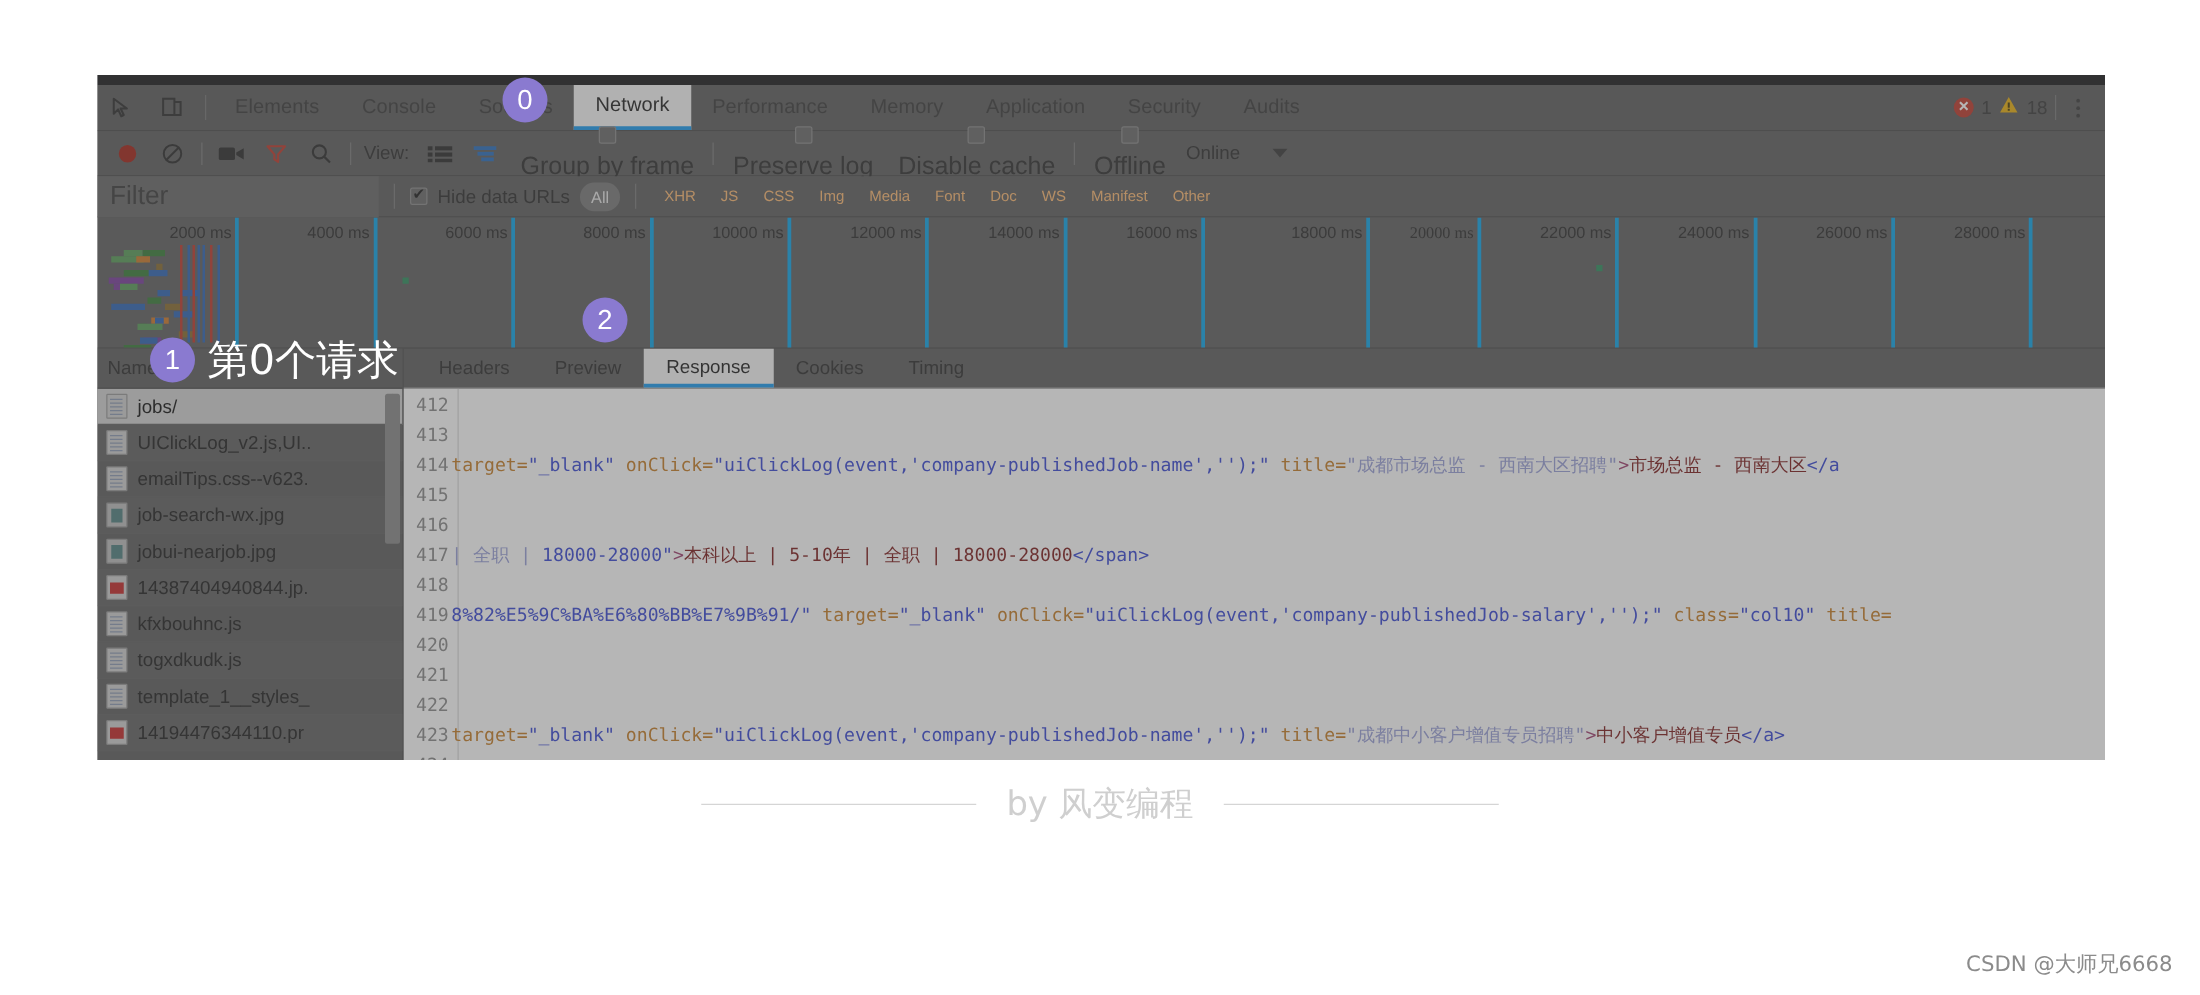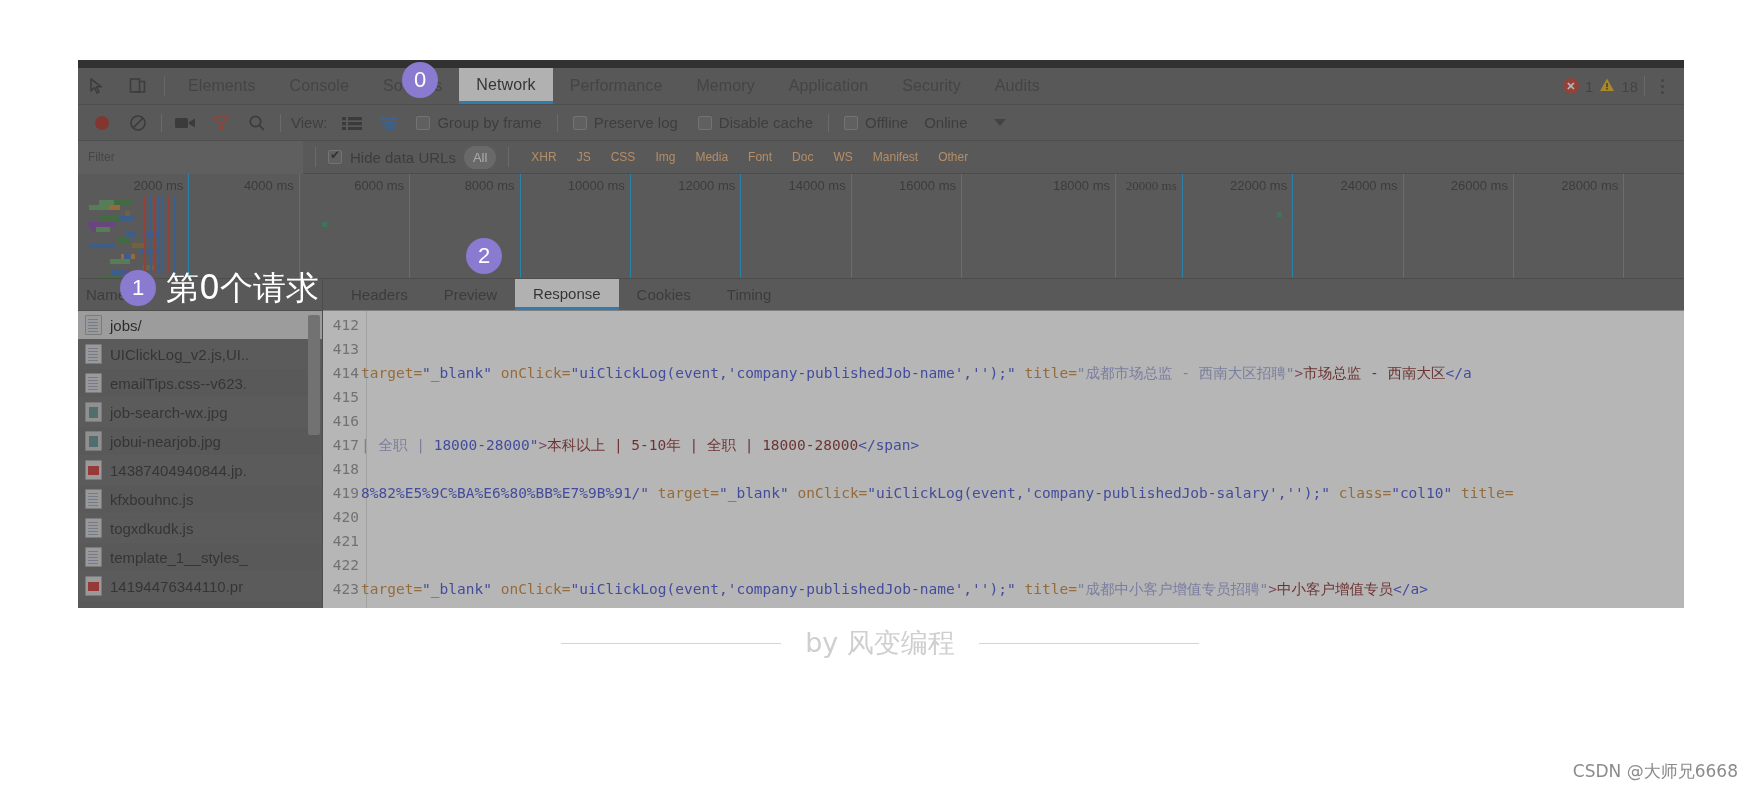--- a/index.html
+++ b/index.html
@@ -81,53 +81,53 @@
   .chk {
     width: 14px; height: 14px; border: 1px solid #8c8c8c; background: #6b6b6b;
     border-radius: 2px; display:inline-block; vertical-align: middle; cursor:pointer;
     position: relative;
   }
   .chk.checked { background: #6b6b6b; }
   .chk.checked::after {
     content: "✔"; position: absolute; left: 1px; top: -3px;
     font-size: 12px; color: #1c1c1c;
   }
-  .chkwrap { display: flex; align-items: center; gap: 7px; margin: 0 10px; font-size: 15px; color: #2f2f2f; cursor: pointer;}
+  .chkwrap { display: flex; align-items: center; gap: 7px; margin: 0 10px; font-size: 20px; color: #2f2f2f; cursor: pointer; flex-direction: column;}
   .online-sel { display:flex; align-items:center; gap: 26px; font-size: 15px; color:#2f2f2f; margin-left: 6px; cursor:pointer;}
   .caret-dn { width:0;height:0;border-left:6px solid transparent;border-right:6px solid transparent;border-top:7px solid #3a3a3a; }
 
   
   .filterrow {
     position: absolute; left: 0; top: 81px; width: 100%; height: 33px;
     background: #606060; display: flex; align-items: center;
     border-bottom: 1px solid #4b4b4b;
   }
   .filter-input {
     width: 225px; height: 33px; background: #6a6a6a; border: none;
-    color: #3d3d3d; font-size: 12px; padding-left: 10px;
+    color: #3d3d3d; font-size: 21px; padding-left: 10px;
     font-family: "Liberation Sans", sans-serif; outline: none;
   }
   .filter-input::placeholder { color: #3d3d3d; }
   .fr-sep { width: 1px; height: 20px; background: #7c7c7c; margin: 0 12px; }
   .hidedata { display:flex; align-items:center; gap:8px; font-size:15px; color:#2e2e2e; cursor:pointer;text-align:right;}
   .ftypes { display: flex; align-items: center; gap: 0; margin-left: 8px;}
   .ftype {
     font-size: 12px; color: #fdba74; padding: 3px 10px; border-radius: 12px;
     cursor: pointer; white-space: nowrap;
   }
   .ftype.sel { background: #7b7b7b; color: #e9e9e9; font-size: 13px; padding: 4px 9px; }
 
   
   .overview {
     position: absolute; left: 0; top: 114px; width: 100%; height: 105px;
     background: #616161; overflow: hidden;
     border-bottom: 1px solid #4b4b4b;
   }
   .tl-ticks { position: absolute; inset: 0; }
-  .tick { position: absolute; top: 0; height: 105px; border-left: 1px solid #0ea5e9; }
+  .tick { position: absolute; top: 0; height: 105px; border-left: 3px solid #0ea5e9; }
   .tick span {
     position: absolute; right: 6px; top: 4px; font-size: 13px; color: #2d2d2d; white-space: nowrap;
   }
   .bars { position: absolute; left: 4px; top: 26px; }
   .bar { position: absolute; height: 5px; }
   .vline { position: absolute; top: 0; width: 2px; height: 78px; }
 
   
   .split { position: absolute; left: 0; top: 219px; width: 100%; height: 329px; display: flex; }
 
@@ -406,21 +406,21 @@
           </div>
           <div class="tick" style="left: 662.268px;">
             <span>12000 ms</span>
           </div>
           <div class="tick" style="left: 772.646px;">
             <span>14000 ms</span>
           </div>
           <div class="tick" style="left: 883.024px;">
             <span>16000 ms</span>
           </div>
-          <div class="tick" style="left: 1037px;">
+          <div class="tick" style="left: 1015px;">
             <span>18000 ms</span>
           </div>
           <div class="tick" style="left: 1103.78px; font-family: Liberation Serif, serif;">
             <span>20000 ms</span>
           </div>
           <div class="tick" style="left: 1214.16px;">
             <span>22000 ms</span>
           </div>
           <div class="tick" style="left: 1324.54px;">
             <span>24000 ms</span>

